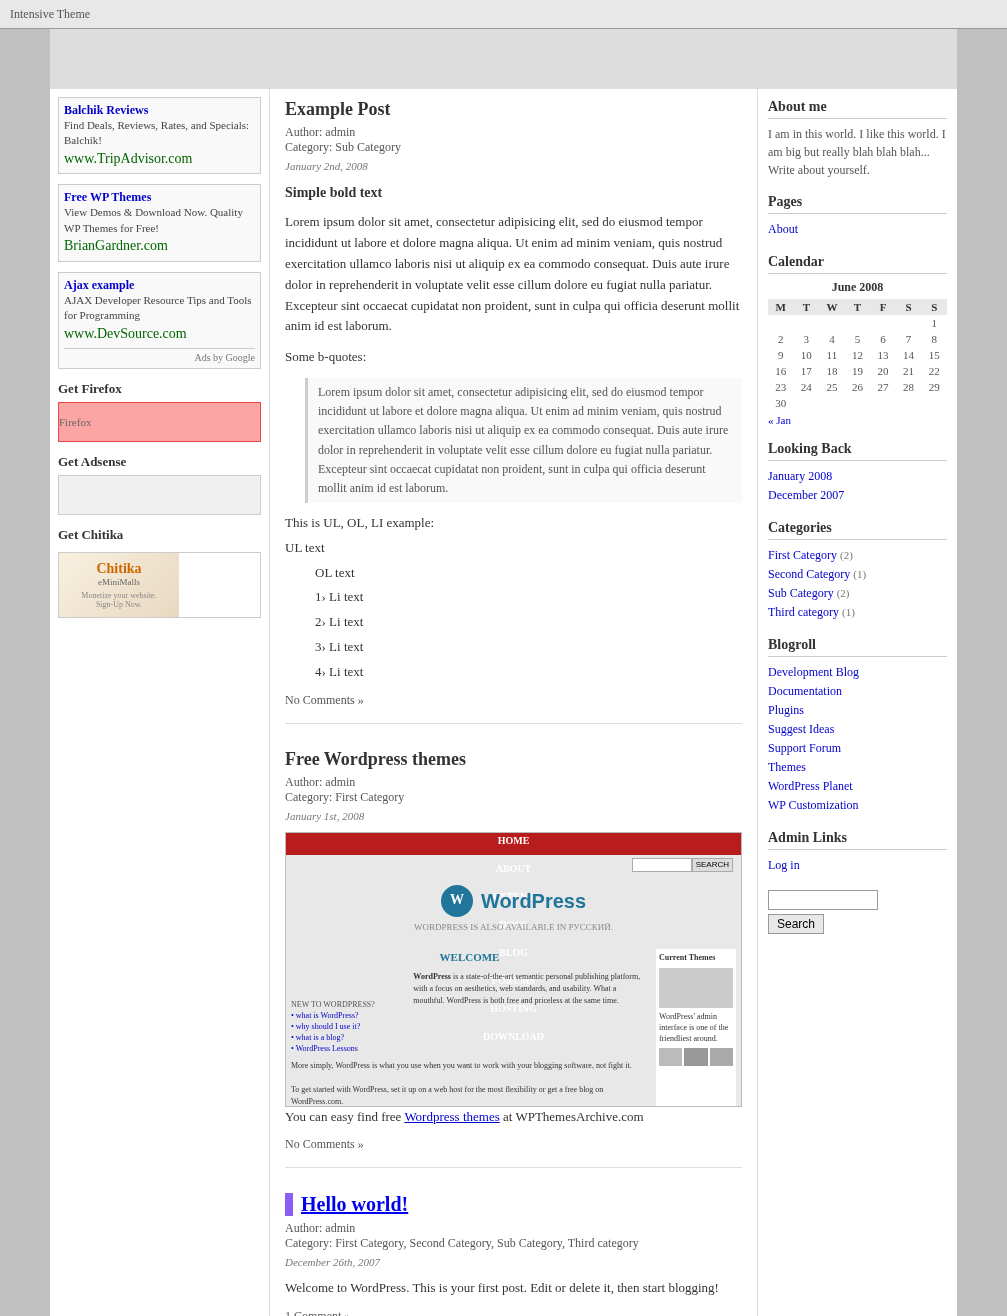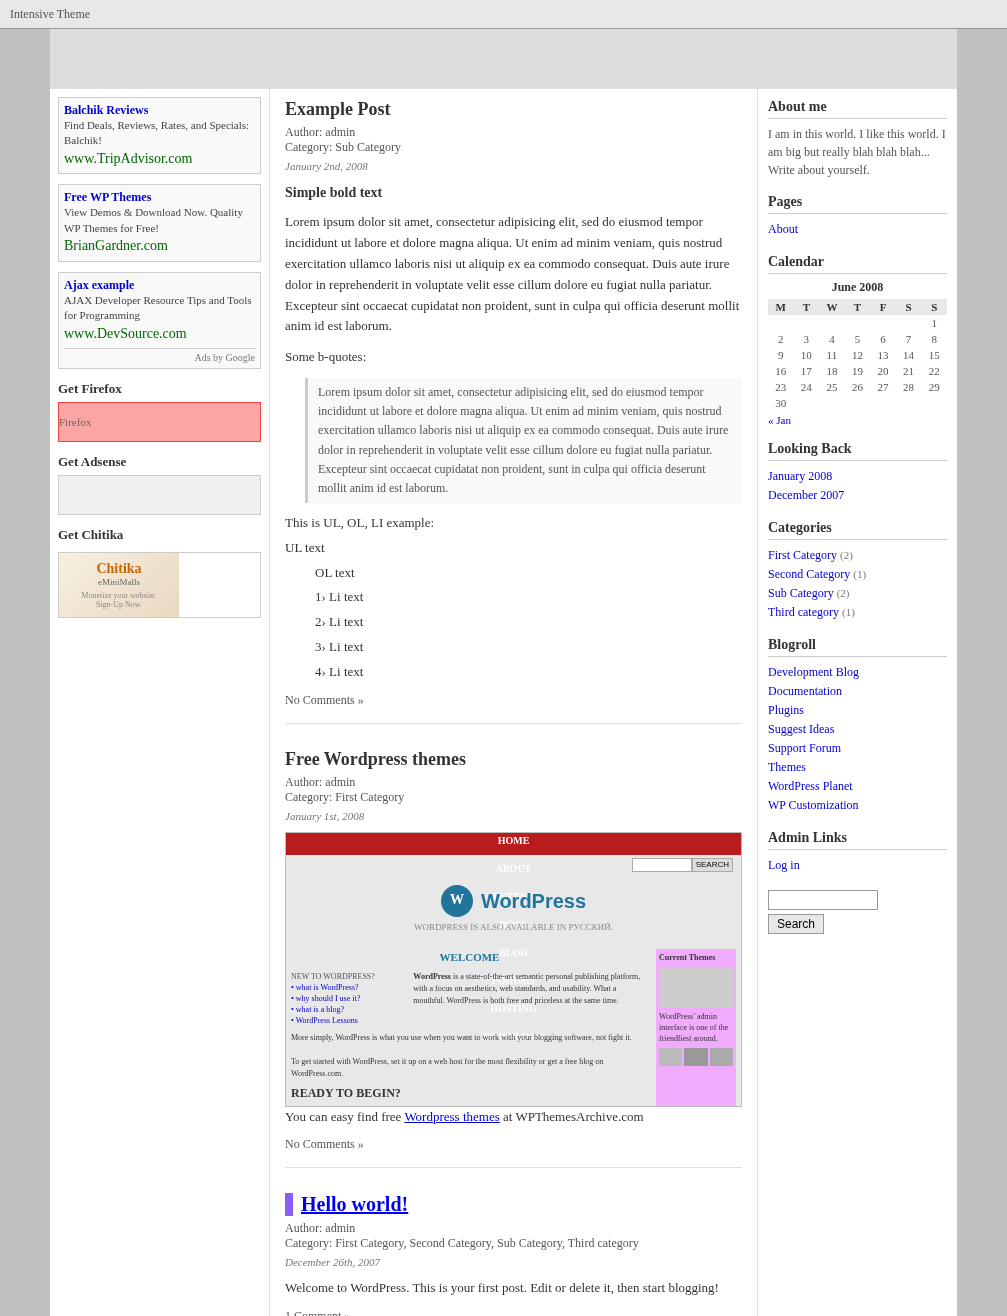--- a/index.html
+++ b/index.html
@@ -80,21 +80,21 @@
     .search-button { background: #e8e8e8; border: 1px solid #999; padding: 2px 8px; font-size: 12px; cursor: pointer; margin-top: 4px; display: block; }
 
     .hello-world-title { font-size: 20px; font-weight: bold; color: #333; border-left: 8px solid #8b5cf6; padding-left: 8px; margin-bottom: 5px; }
 
     .wp-mock-img { background: #e8e8e8; border: 1px solid #bbb; width: 100%; height: 275px; overflow: hidden; position: relative; }
     .wp-mock-nav { background: #b91c1c; height: 22px; display: flex; align-items: center; padding: 0 8px; gap: 12px; flex-direction: column; }
     .wp-mock-nav span { color: #fff; font-size: 10px; font-weight: bold; }
     .wp-mock-logo-area { text-align: center; padding: 10px; }
     .wp-mock-body { display: flex; padding: 5px; gap: 8px; font-size: 9px; }
     .wp-mock-left { flex: 1; }
-    .wp-mock-right { width: 80px; background: #f0abfc; padding: 3px; }
+    .wp-mock-right { width: 80px; background: #ffffff; padding: 3px; }
     .wp-mock-search { display: flex; justify-content: flex-end; padding: 3px 8px; }
     .wp-mock-search-input { width: 60px; height: 14px; background: #fff; border: 1px solid #aaa; }
     .wp-mock-search-btn { height: 14px; background: #ddd; border: 1px solid #aaa; font-size: 8px; padding: 0 3px; }
   </style>
 </head>
 <body>
 
 <div id="header">
   <span>Intensive Theme</span>
 </div>
@@ -208,21 +208,21 @@
                 </div>
                 <div style="font-size:20px; font-weight:bold; color:#21759b; font-family: sans-serif;">WordPress</div>
               </div>
               <div style="font-size:9px; color:#888; margin-top:3px;">WORDPRESS IS ALSO AVAILABLE IN РУССКИЙ.</div>
             </div>
             <div class="wp-mock-body">
               <div class="wp-mock-left">
                 <div style="font-size:11px; font-weight:bold; text-align:center; margin-bottom:4px; color:#21759b;">WELCOME</div>
                 <div style="display:flex; gap:5px;">
                   <div style="flex:1;">
-                    <div style="font-size:8px; color:#555; line-height:1.4;">
+                    <div style="font-size:8px; color:#555; line-height:1.4;margin-top:28px;">
                       <div>NEW TO WORDPRESS?</div>
                       <div style="color:#0000cc;">• what is WordPress?</div>
                       <div style="color:#0000cc;">• why should I use it?</div>
                       <div style="color:#0000cc;">• what is a blog?</div>
                       <div style="color:#0000cc;">• WordPress Lessons</div>
                     </div>
                   </div>
                   <div style="flex:2; font-size:8px; color:#333; line-height:1.5;">
                     <strong>WordPress</strong> is a state-of-the-art semantic personal publishing platform, with a focus on aesthetics, web standards, and usability. What a mouthful. WordPress is both free and priceless at the same time.
                   </div>

